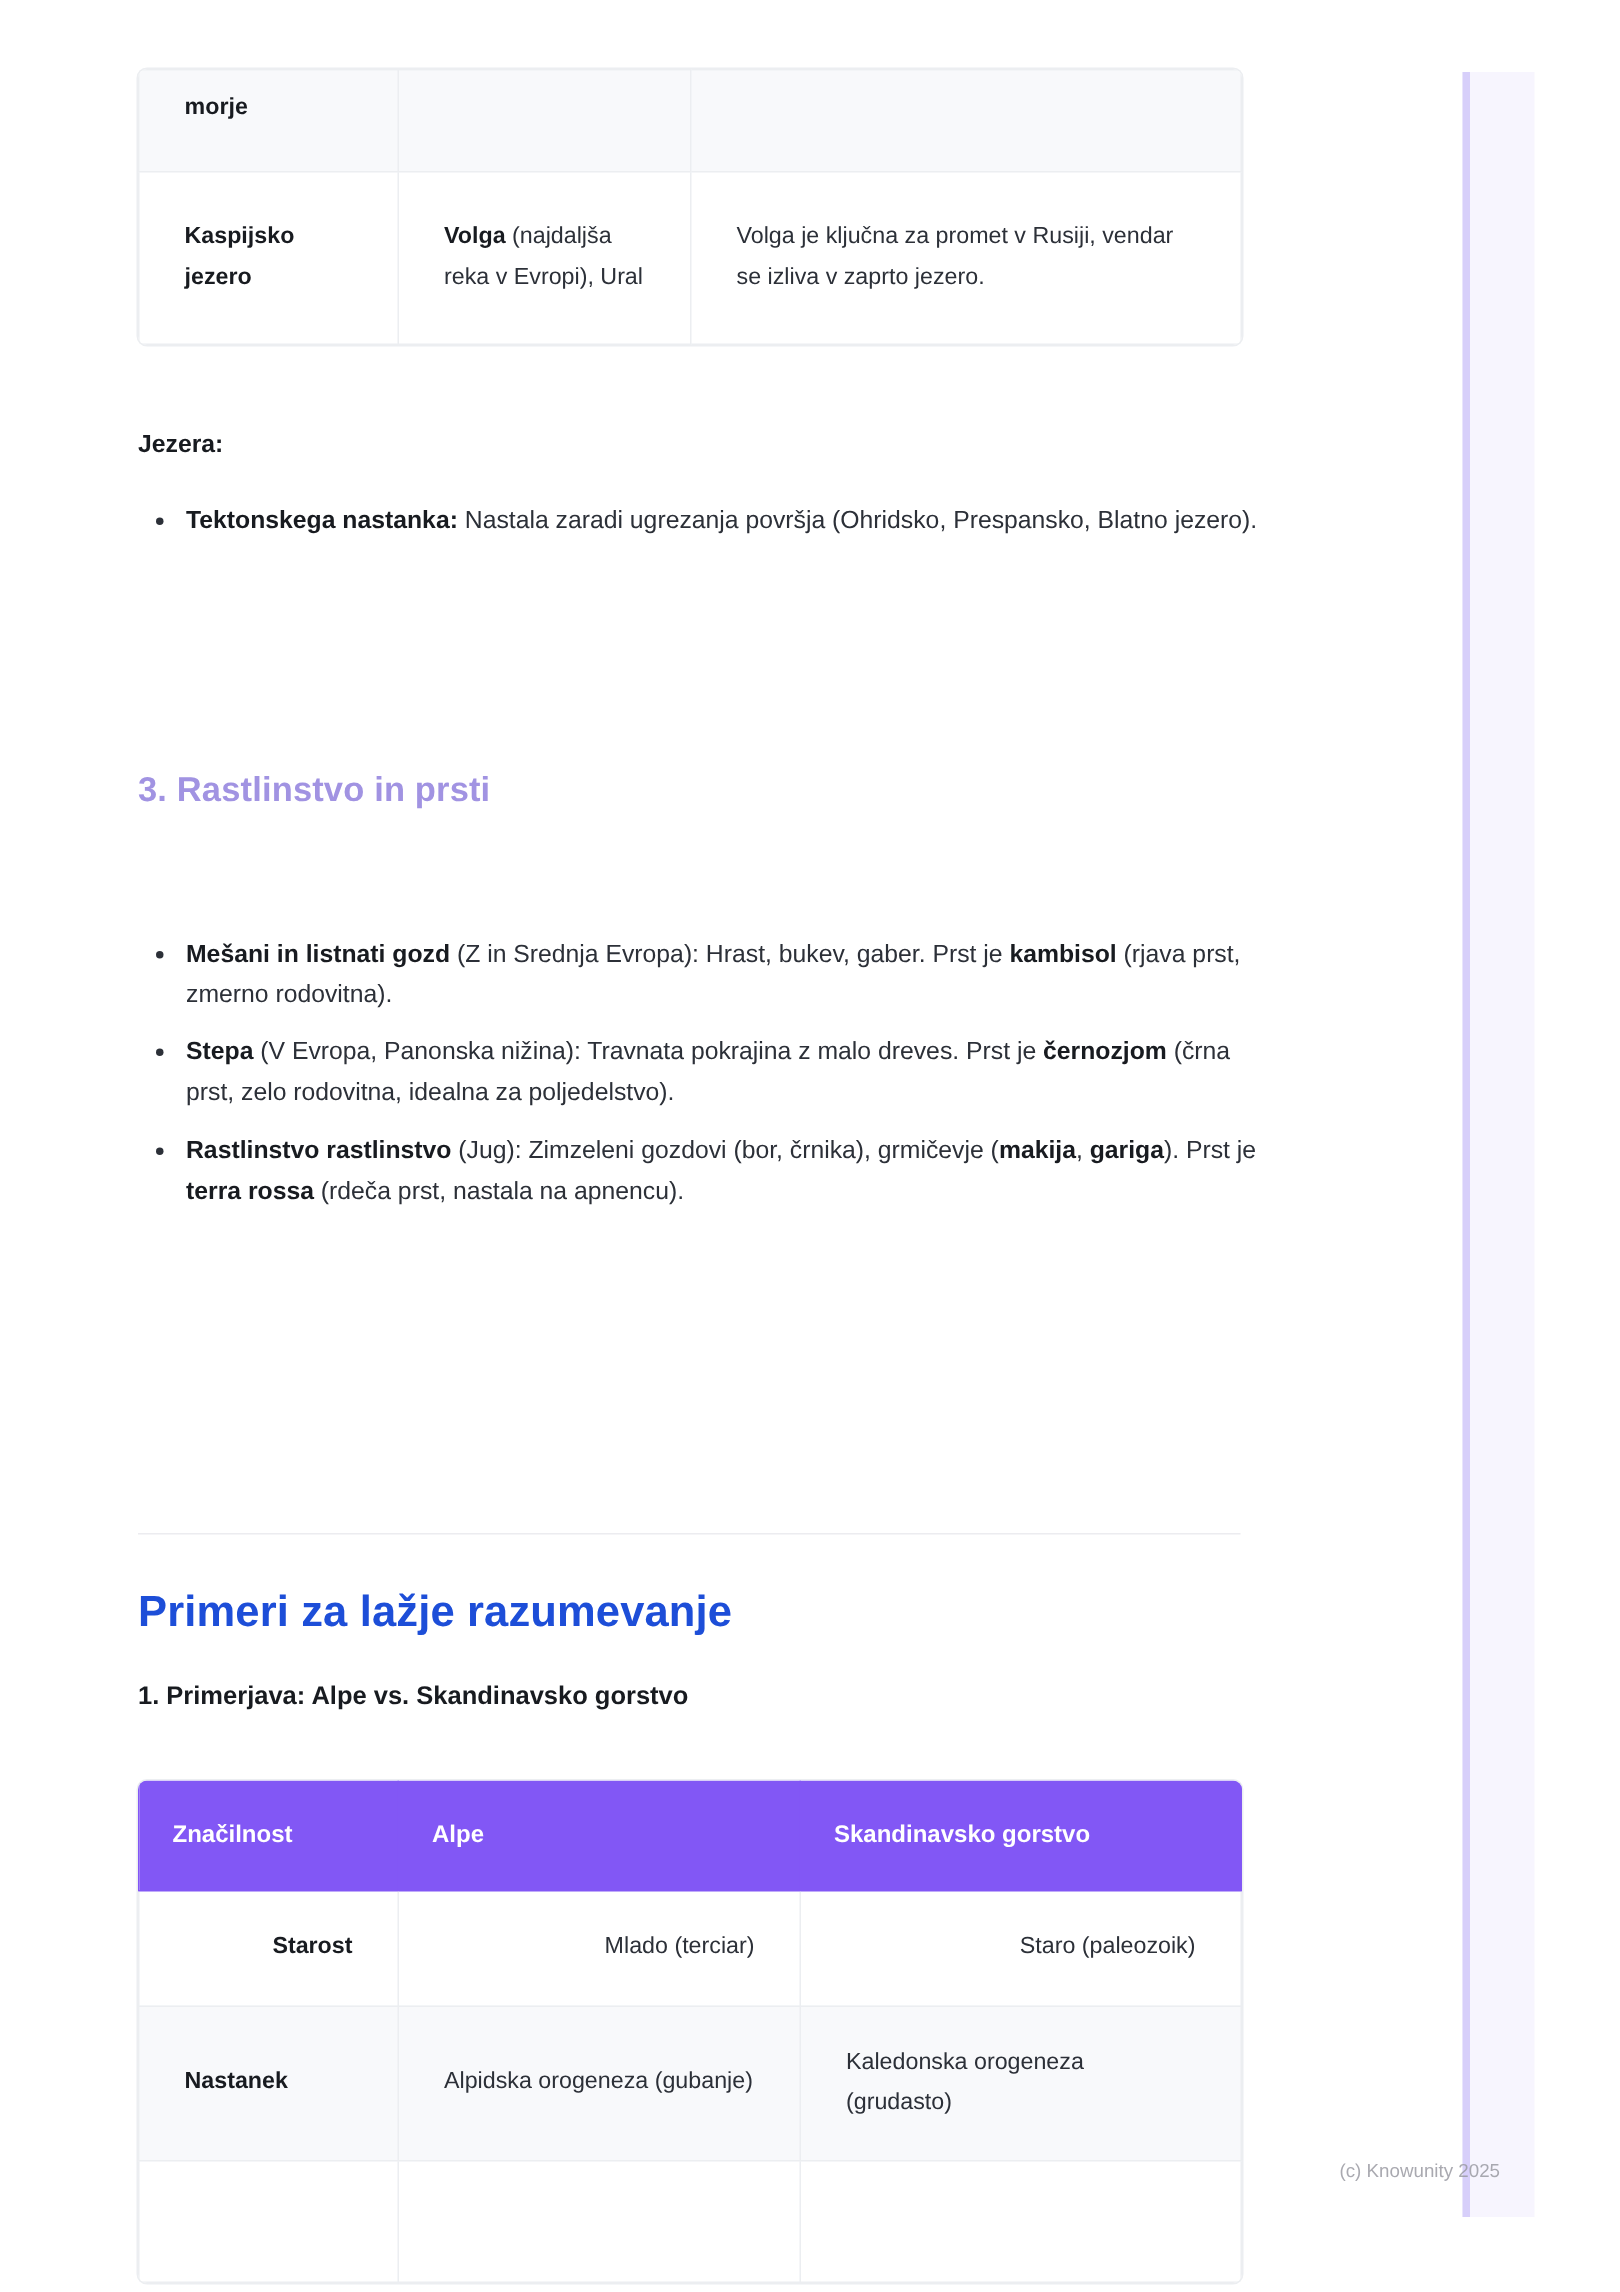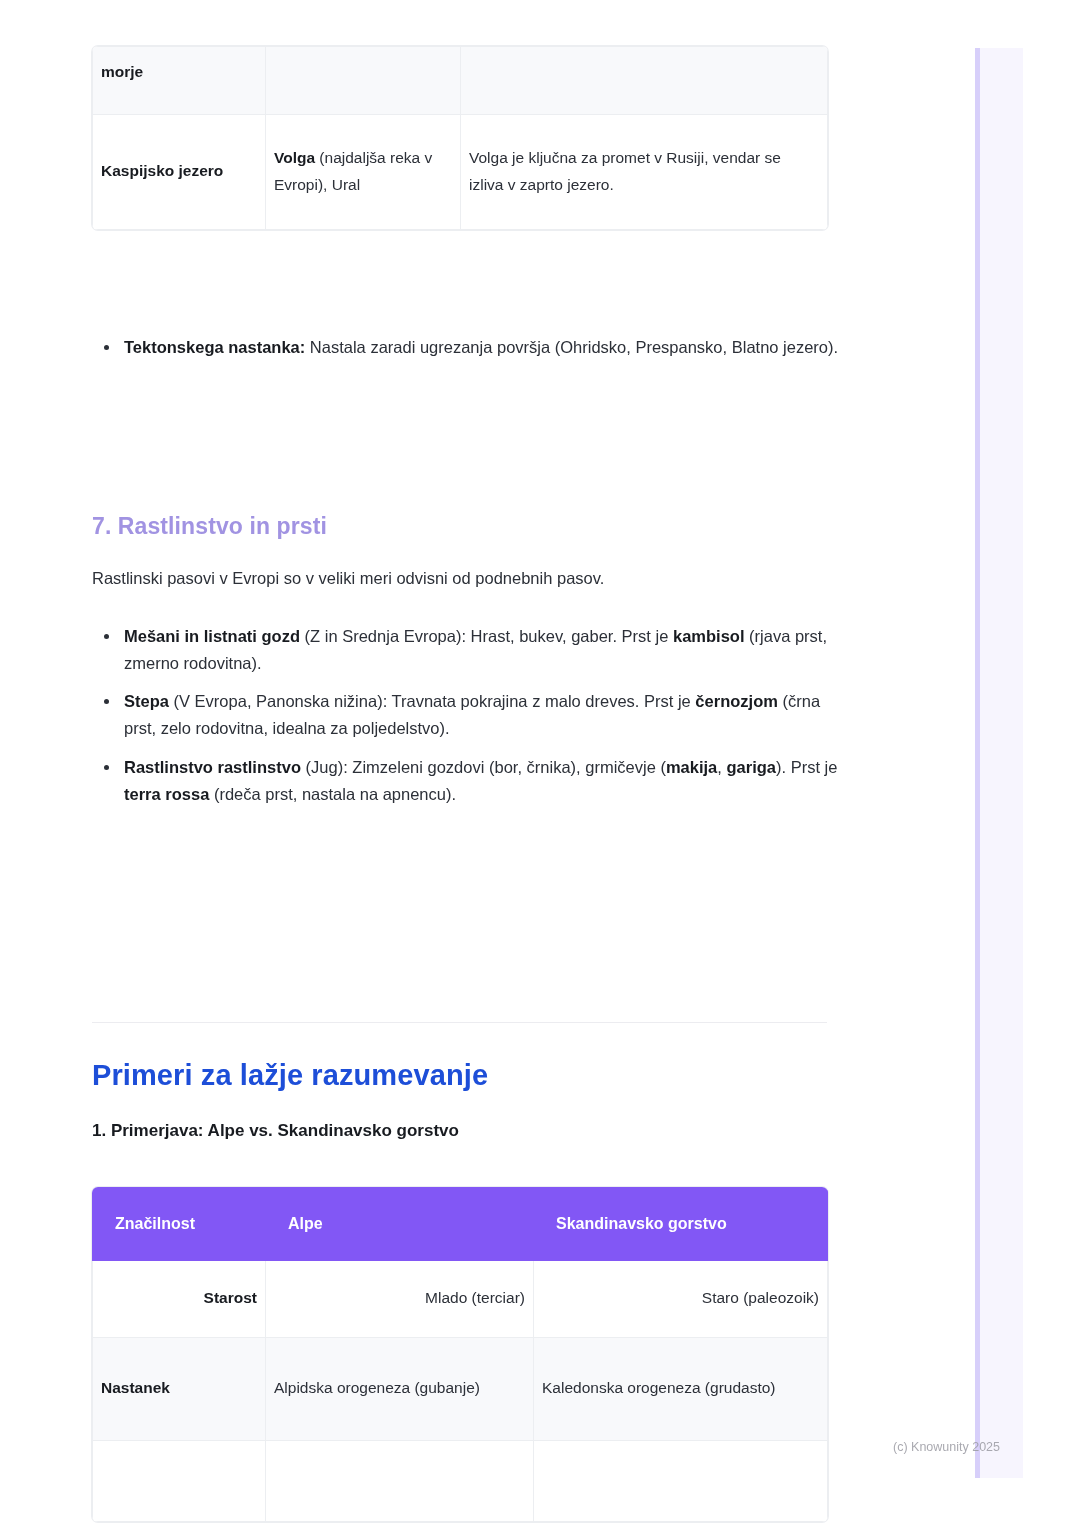--- a/index.html
+++ b/index.html
@@ -52,21 +52,21 @@
     border-collapse: collapse;
     table-layout: fixed;
     font-size: 15.5px;
     background: #ffffff;
     box-shadow: 0 0 0 1px #eceef1;
     border-radius: 6px;
     overflow: hidden;
   }
   .tbl td, .tbl th {
     border: 1px solid #eceef1;
-    padding: 18px 8px;
+    padding: 18px 30px;
     vertical-align: middle;
     text-align: left;
     line-height: 1.72;
     font-weight: 400;
     color: #2c3038;
   }
 
   
   #table-rivers { top: 46px; }
   #table-rivers col.c1 { width: 173px; }
@@ -220,28 +220,28 @@
         <td></td>
       </tr>
       <tr class="row-tall">
         <td class="keycell">Kaspijsko jezero</td>
         <td><span class="bold-inline">Volga</span><span> (najdaljša reka v Evropi), Ural</span></td>
         <td>Volga je ključna za promet v Rusiji, vendar se izliva v zaprto jezero.</td>
       </tr>
     </tbody>
   </table>
 
+  <div class="lead bold" id="label-jezera">Jezera:</div>
 
   <ul class="bullets" id="list-jezera">
     <li><span class="bold-inline">Tektonskega nastanka:</span><span> Nastala zaradi ugrezanja površja (Ohridsko, Prespansko, Blatno jezero).</span></li>
   </ul>
 
-  <h2 class="section" id="h-rastlinstvo">7. Rastlinstvo in prsti</h2>
-
-  <div class="lead" id="para-rastlinski">Rastlinski pasovi v Evropi so v veliki meri odvisni od podnebnih pasov.</div>
+  <h2 class="section" id="h-rastlinstvo">3. Rastlinstvo in prsti</h2>
+
 
   <ul class="bullets" id="list-rastlinstvo">
 
 
     <li><span class="bold-inline">Mešani in listnati gozd</span><span> (Z in Srednja Evropa): Hrast, bukev, gaber. Prst je </span><span class="bold-inline">kambisol</span><span> (rjava prst, zmerno rodovitna).</span></li>
 
     <li><span class="bold-inline">Stepa</span><span> (V Evropa, Panonska nižina): Travnata pokrajina z malo dreves. Prst je </span><span class="bold-inline">černozjom</span><span> (črna prst, zelo rodovitna, idealna za poljedelstvo).</span></li>
 
     <li><span class="bold-inline">Rastlinstvo rastlinstvo</span><span> (Jug): Zimzeleni gozdovi (bor, črnika), grmičevje (</span><span class="bold-inline">makija</span><span>, </span><span class="bold-inline">gariga</span><span>). Prst je </span><span class="bold-inline">terra rossa</span><span> (rdeča prst, nastala na apnencu).</span></li>
   </ul>

